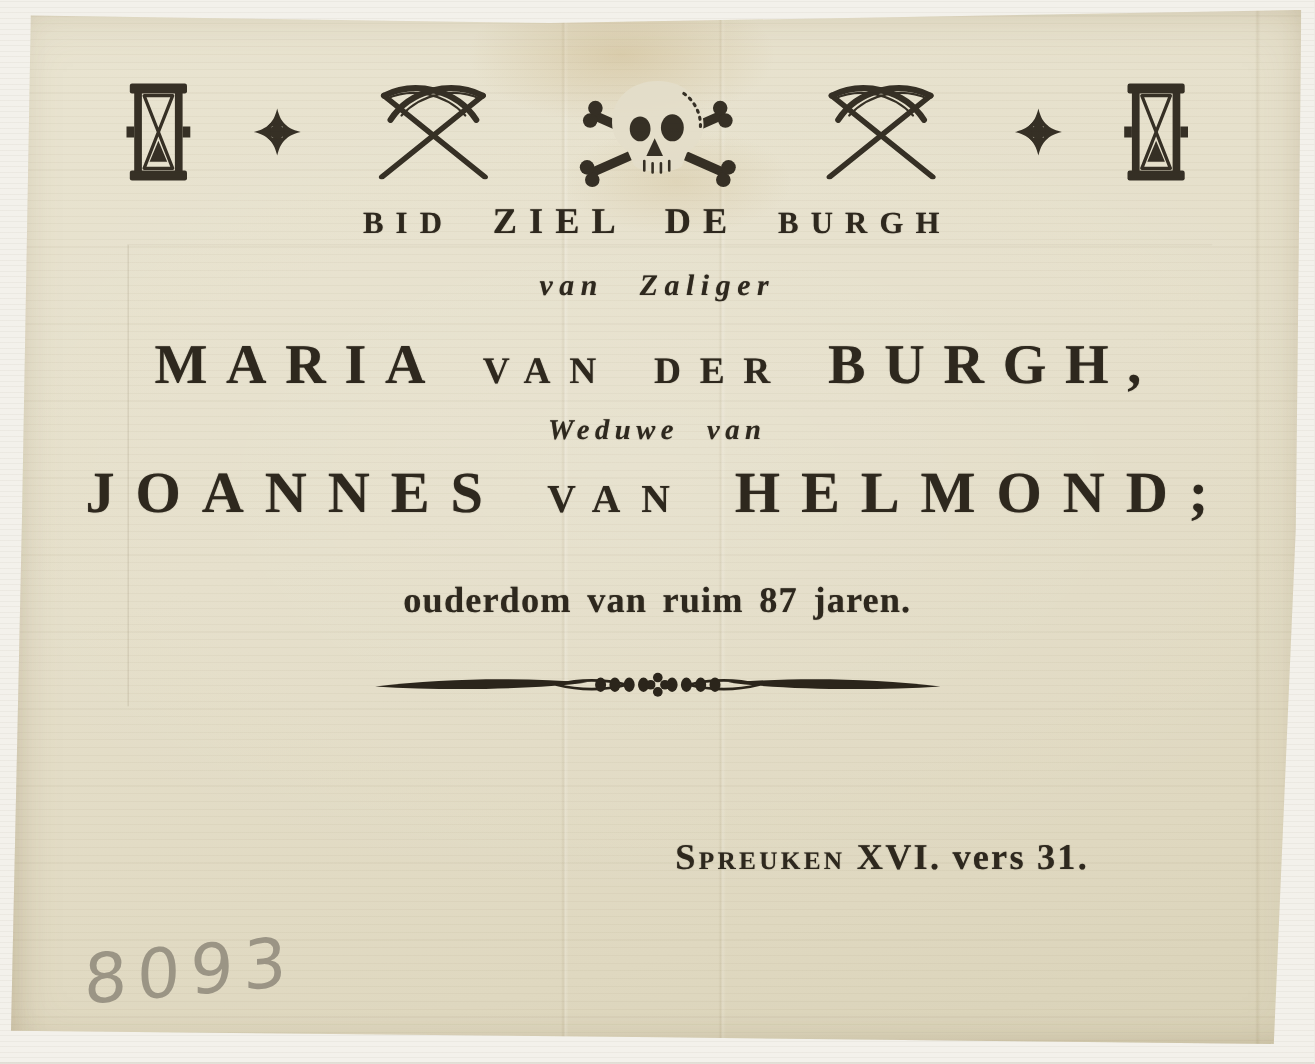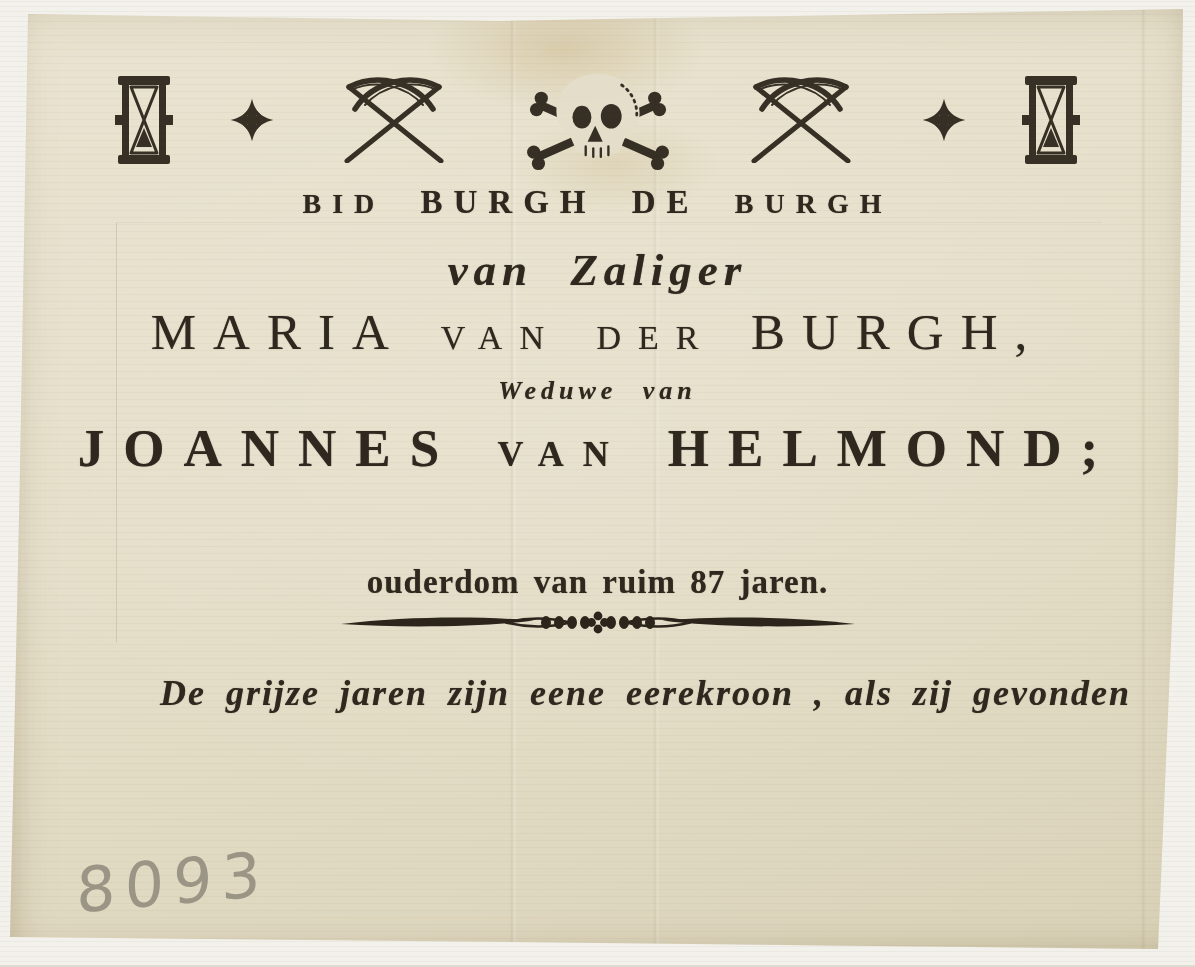--- a/index.html
+++ b/index.html
@@ -46,30 +46,30 @@
   .ornaments{
     position:absolute;left:0;right:0;top:66px;height:112px;
     padding:0 112px;
     display:flex;justify-content:space-between;align-items:center;
   }
   .ornaments svg{opacity:.94;}
   
   .tline{position:absolute;left:0;width:100%;text-align:center;white-space:nowrap;}
   .call{top:184px;font-weight:bold;font-size:33px;letter-spacing:11px;word-spacing:16px;}
   .call .big{font-size:28px;}
-  .subtitle{top:244px;font-style:italic;font-weight:bold;font-size:45px;letter-spacing:6px;word-spacing:20px;}
-  .name{top:303px;font-weight:normal;font-size:34px;letter-spacing:17px;word-spacing:10px;}
+  .subtitle{top:244px;font-style:italic;font-weight:bold;font-size:27px;letter-spacing:6px;word-spacing:20px;}
+  .name{top:303px;font-weight:bold;font-size:34px;letter-spacing:17px;word-spacing:10px;}
   .name .big{font-size:51px;}
   .widow{top:376px;font-style:italic;font-weight:bold;font-size:26px;letter-spacing:5px;word-spacing:14px;}
   .spouse{top:418px;font-weight:bold;font-size:36px;letter-spacing:19px;word-spacing:12px;}
   .spouse .big{font-size:53px;}
   .notice1{top:490px;font-weight:bold;font-size:33px;letter-spacing:1px;word-spacing:5px;}
   .notice1 i{font-weight:bold;}
   .notice1 sup{font-size:.55em;vertical-align:super;letter-spacing:0;}
-  .notice2{top:564px;font-weight:bold;font-size:33px;letter-spacing:1px;word-spacing:5px;}
+  .notice2{top:528px;font-weight:bold;font-size:33px;letter-spacing:1px;word-spacing:5px;}
   .divider{position:absolute;left:0;width:100%;top:608px;text-align:center;}
   .quote{position:absolute;left:35px;top:672px;width:1080px;
          font-style:italic;font-weight:bold;font-size:36px;letter-spacing:2px;word-spacing:9px;}
   .quote .l1{padding-left:125px;white-space:nowrap;}
   .quote .l2{margin-top:9px;white-space:nowrap;}
   .reference{position:absolute;right:205px;top:762px;text-align:right;
              font-weight:bold;font-size:33px;letter-spacing:2px;white-space:nowrap;}
   .reference .sc{font-variant:small-caps;letter-spacing:3px;}
   .closing{top:828px;font-weight:bold;font-size:34px;letter-spacing:2px;word-spacing:9px;}
   .pencil{
@@ -171,21 +171,21 @@
           <rect class="fi" x="54" y="41" width="7" height="10"></rect>
           <path class="st" stroke-width="3" d="M19 13 L45 13 L32 46 Z M19 79 L45 79 L32 46 Z"></path>
           <path class="st" stroke-width="1.6" d="M19 13 L45 79 M45 13 L19 79"></path>
           <path class="fi" d="M24 73 L40 73 L32 54 Z"></path>
         </svg>
       </span>
     </div>
 
     <div class="tline call ink">
       <span class="big">BID</span>
-      <span>BURGH DE</span>
+      <span>ZIEL DE</span>
       <span class="big">BURGH</span>
     </div>
 
     <div class="tline subtitle ink">van Zaliger</div>
 
     <div class="tline name ink">
       <span class="big">MARIA</span>
       <span>VAN DER</span>
       <span class="big">BURGH,</span>
     </div>
@@ -215,19 +215,23 @@
           <circle class="fi" cx="260" cy="8" r="4.4"></circle>
           <circle class="fi" cx="260" cy="21" r="4.4"></circle>
           <circle class="fi" cx="253.5" cy="14.5" r="4.4"></circle>
           <circle class="fi" cx="266.5" cy="14.5" r="4.4"></circle>
           <circle class="pa" cx="260" cy="14.5" r="2"></circle>
         </g>
       </svg>
     </div>
 
     <div class="quote ink">
-      <div class="l1">De grijze jaren zijn eene eerekroon , als zij gevonden</div>
+    </div>
+    <div class="reference ink">
+      <span class="sc">Spreuken</span>
+      <span>XVI.</span>
+      <span>vers 31.</span>
     </div>
 
 
     <div class="pencil">8093</div>
   </div>
 </div>
 
 </body></html>

